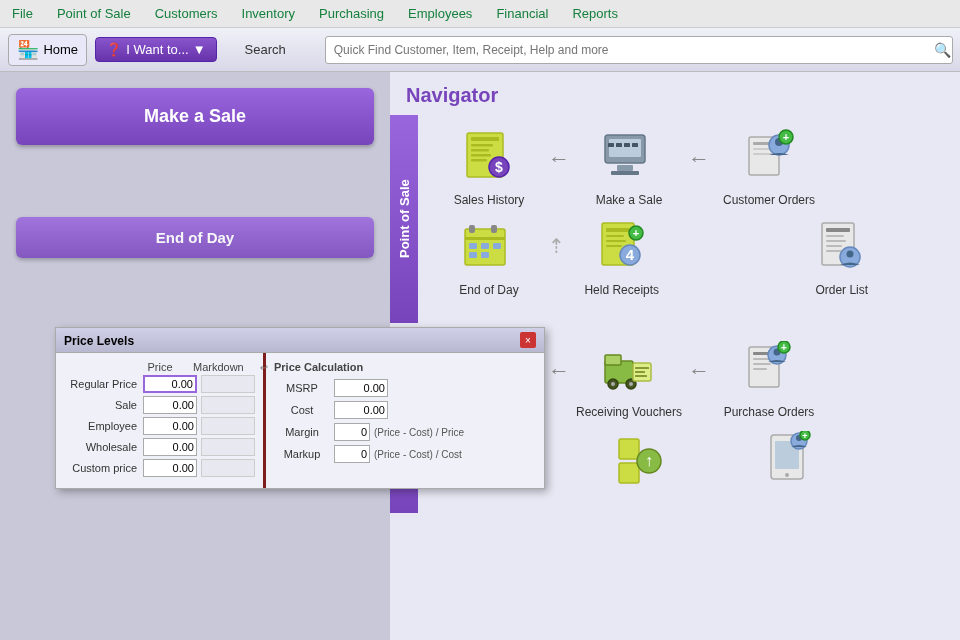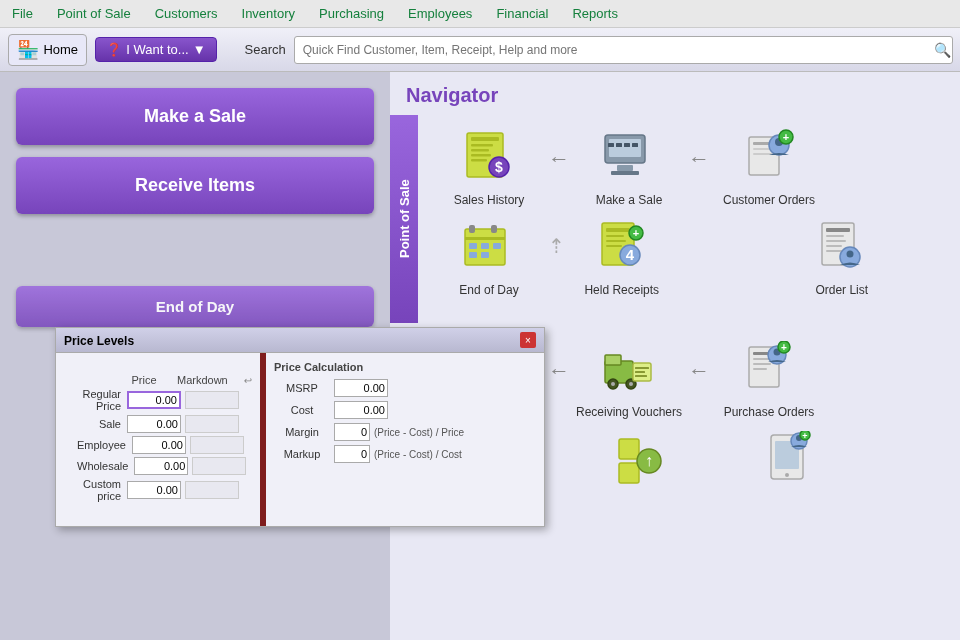--- a/index.html
+++ b/index.html
@@ -117,23 +117,23 @@
       background: #cc3333; color: white; border: none;
       width: 16px; height: 16px; cursor: pointer; font-size: 10px;
       display: flex; align-items: center; justify-content: center;
       border-radius: 2px;
     }
     .dialog-body {
       display: flex;
       gap: 0;
     }
     .dialog-left {
-      padding: 21px;
+      padding: 8px;
       width: 210px;
-      border-right: 6px solid #7f1d1d;
+      border-right: 3px solid #7f1d1d;
     }
     .dialog-right {
       padding: 8px;
       flex: 1;
     }
     .dialog-section-title {
       font-size: 11px; font-weight: bold; color: #444;
       margin-bottom: 6px;
     }
     .price-header-row {
@@ -278,29 +278,28 @@
   <div id="home-btn">
     <span id="home-icon">🏪</span>
     <span>Home</span>
   </div>
   <div id="iwantto-btn">
     <span>❓</span>
     <span>I Want to...</span>
     <span>▼</span>
   </div>
   <span id="search-label">Search</span>
-  <input id="search-box" type="text" style="flex: 1 1 0%; height: 28px; border: 1px solid rgb(170, 170, 170); border-radius: 3px; padding: 0px 28px 0px 8px; font-size: 12px; color: rgb(102, 102, 102);" placeholder="Quick Find Customer, Item, Receipt, Help and more">
+  <input id="search-box" type="text" style="flex: 1 1 0%; height: 28px; border: 1px solid rgb(170, 170, 170); border-radius: 3px; padding: 0px 28px 0px 8px; font-size: 12px; color: rgb(102, 102, 102); margin-left: 31px;" placeholder="Quick Find Customer, Item, Receipt, Help and more">
   <span id="search-icon-wrap" style="margin-left:-26px; font-size:14px; color:#666;">🔍</span>
 </div>
 
 <div id="main">
 
   <div id="left-panel">
     <button class="big-btn">Make a Sale</button>
-    <button class="big-btn">Receive Items</button>
     <button class="big-btn-small" style="margin-top:60px;">End of Day</button>
 
     <div id="price-dialog">
       <div class="dialog-titlebar">
         <span>Price Levels</span>
         <button class="dialog-close-btn">×</button>
       </div>
       <div class="dialog-body">
 
         <div class="dialog-left">

